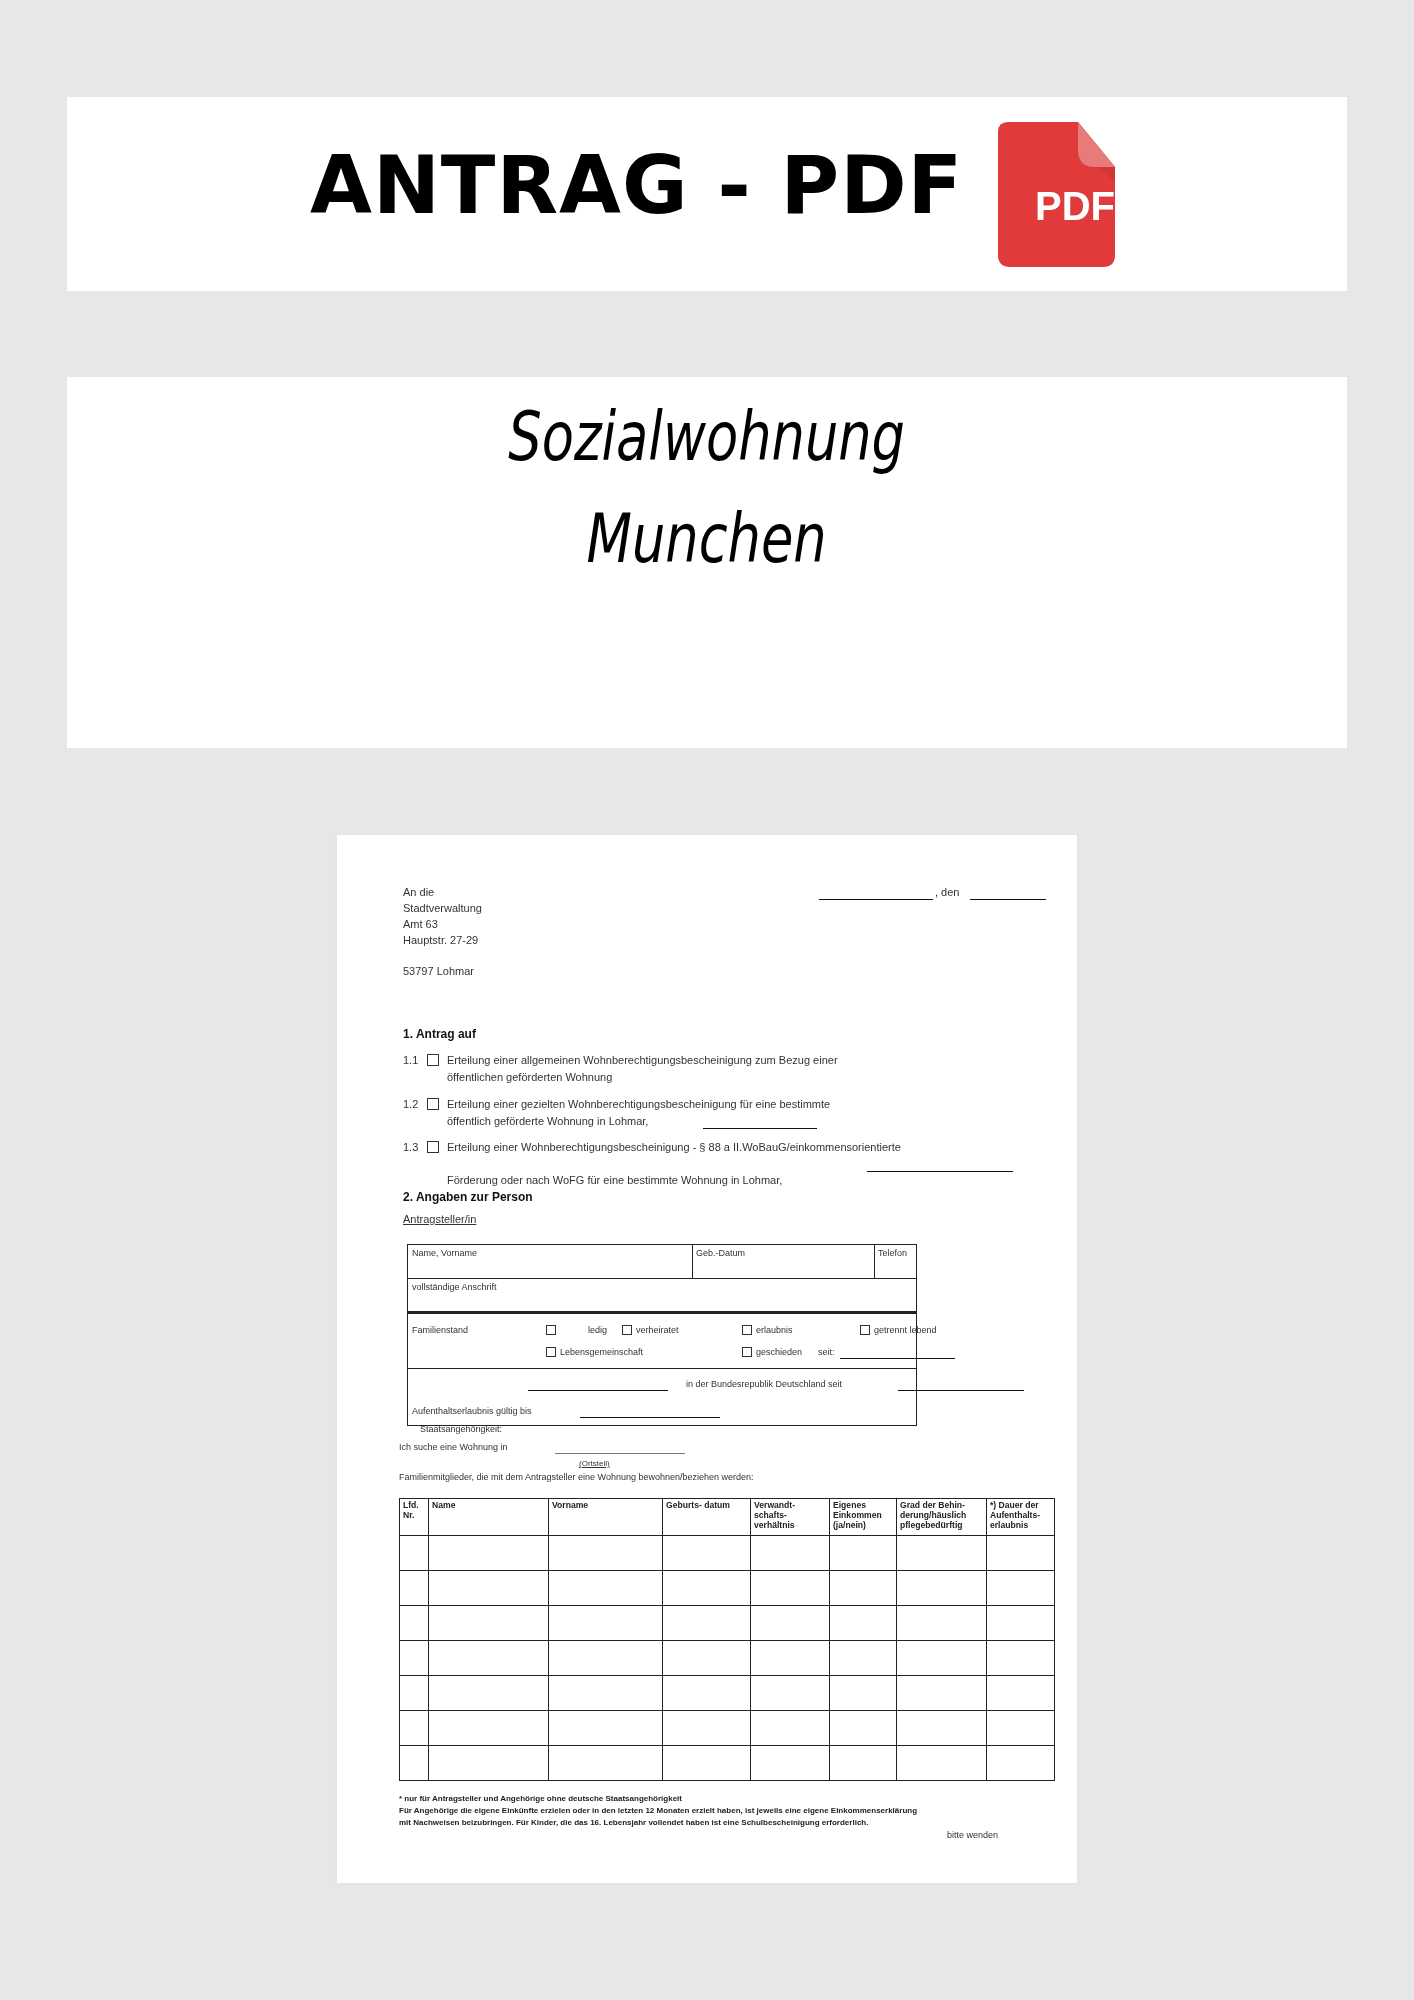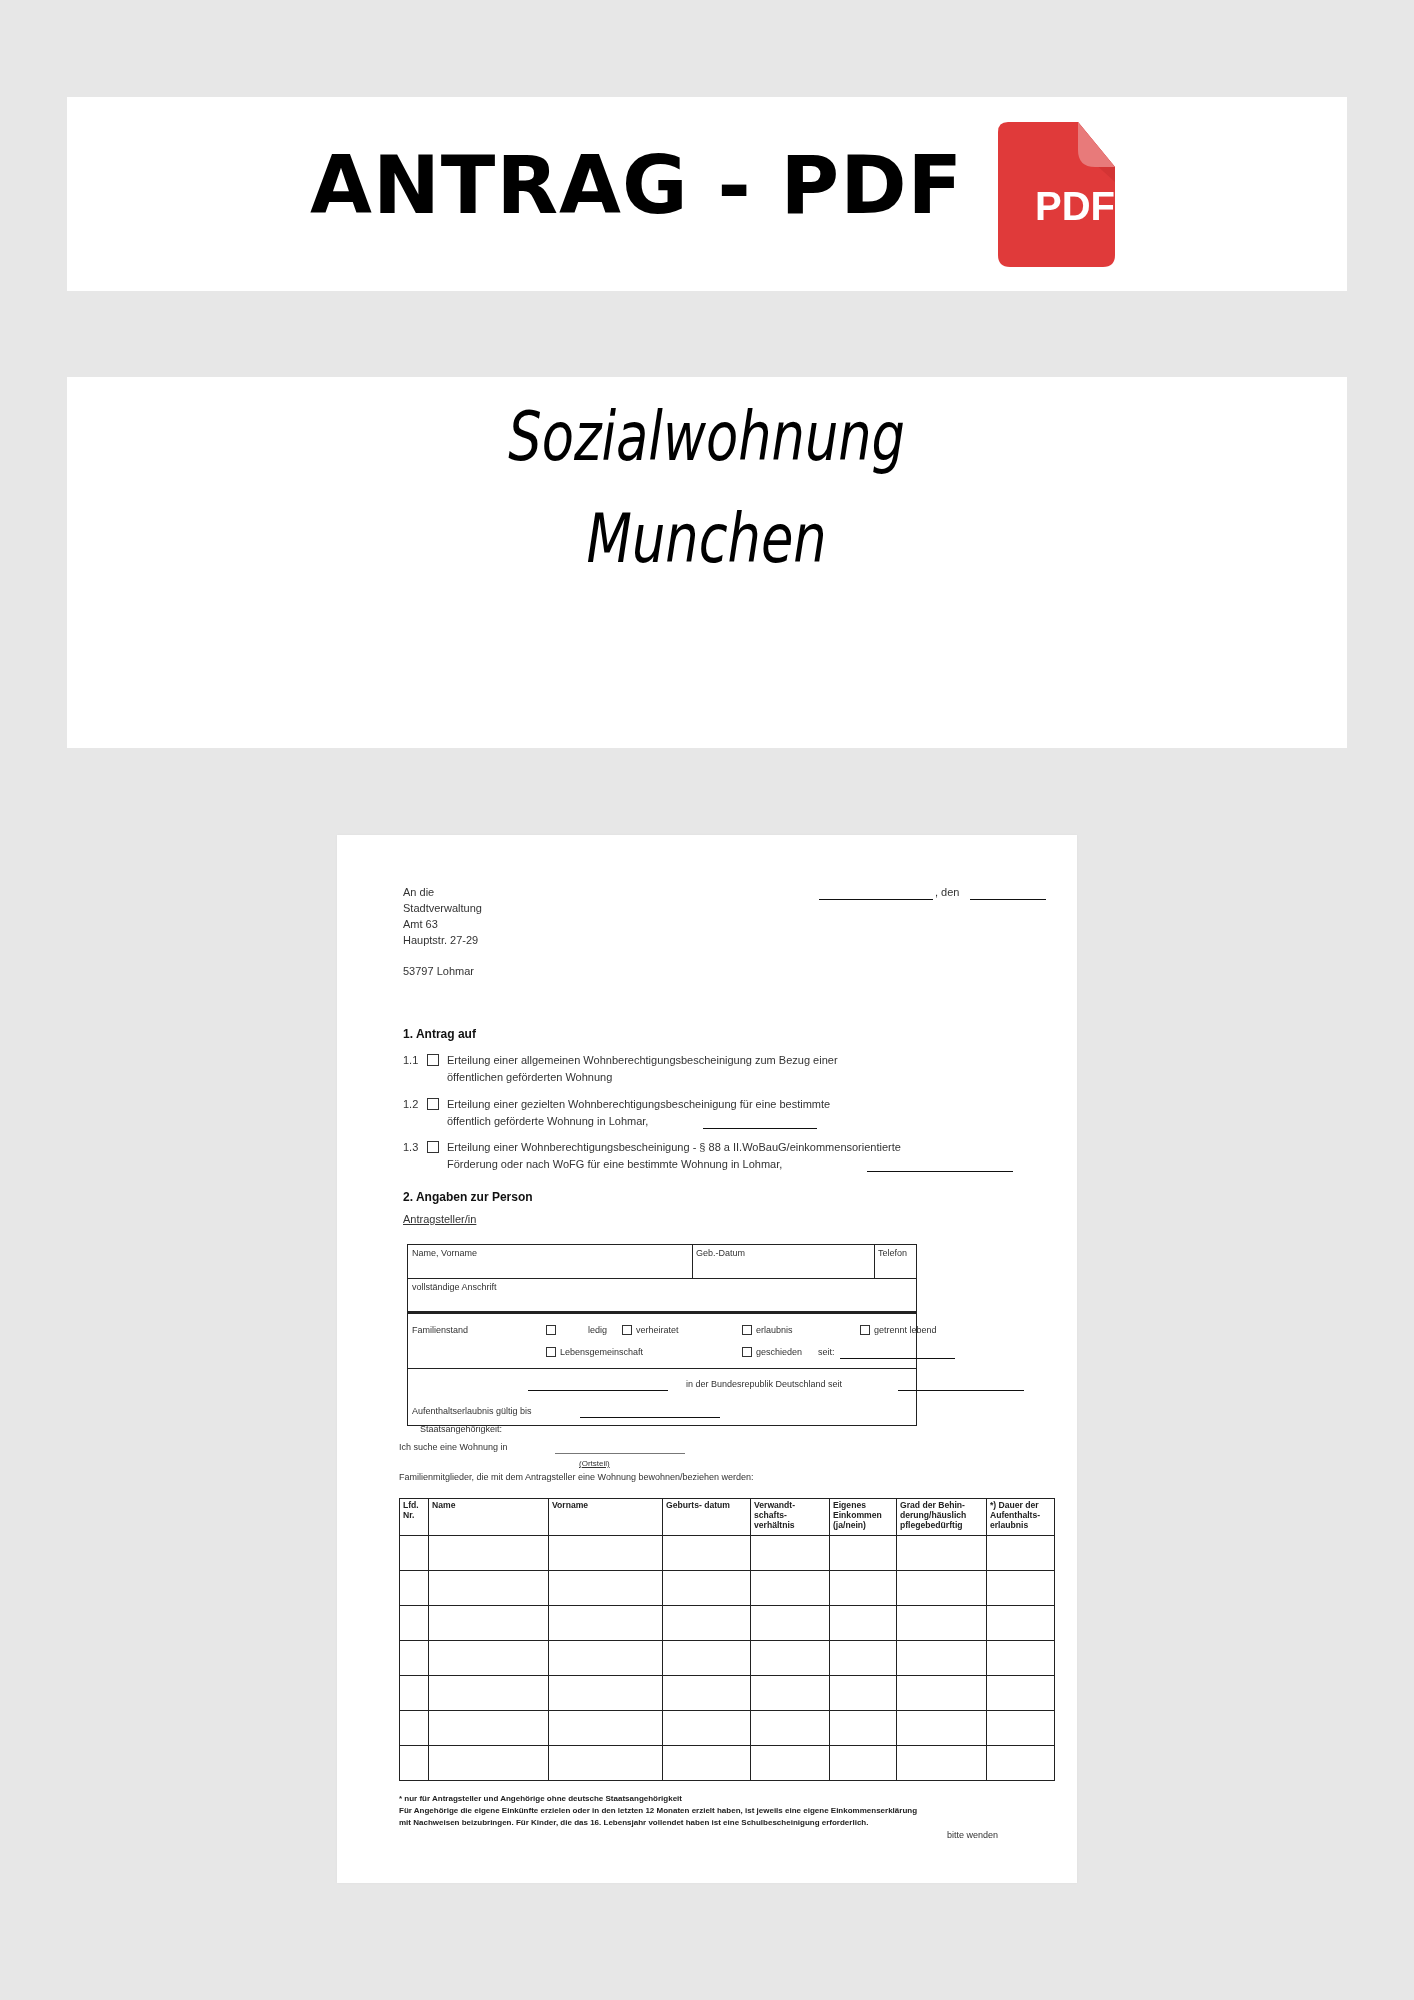--- a/index.html
+++ b/index.html
@@ -87,21 +87,21 @@
 
   <div class="dt" style="left:66px;top:264px;">1.2</div>
   <div class="cb" style="left:90px;top:263px;"></div>
   <div class="dt" style="left:110px;top:264px;">Erteilung einer gezielten Wohnberechtigungsbescheinigung für eine bestimmte</div>
   <div class="dt" style="left:110px;top:281px;">öffentlich geförderte Wohnung in Lohmar,</div>
   <div class="uline" style="left:366px;top:293px;width:114px;"></div>
 
   <div class="dt" style="left:66px;top:307px;">1.3</div>
   <div class="cb" style="left:90px;top:306px;"></div>
   <div class="dt" style="left:110px;top:307px;">Erteilung einer Wohnberechtigungsbescheinigung - § 88 a II.WoBauG/einkommensorientierte</div>
-  <div class="dt" style="left:110px;top:324px;">Förderung oder nach WoFG für eine bestimmte Wohnung in Lohmar,</div>
+  <div class="dt" style="left:110px;top:340px;">Förderung oder nach WoFG für eine bestimmte Wohnung in Lohmar,</div>
   <div class="uline" style="left:530px;top:336px;width:146px;"></div>
 
   <div class="dt b" style="left:66px;top:356px;">2. Angaben zur Person</div>
   <div class="dt" style="left:66px;top:379px;text-decoration:underline;">Antragsteller/in</div>
 
   <div class="ptable">
     <div class="pline" style="top:33px;"></div>
     <div class="pline" style="top:66px;border-top-width:3px;"></div>
     <div class="pline" style="top:123px;"></div>
     <div class="pvline" style="left:284px;top:0;height:33px;"></div>

